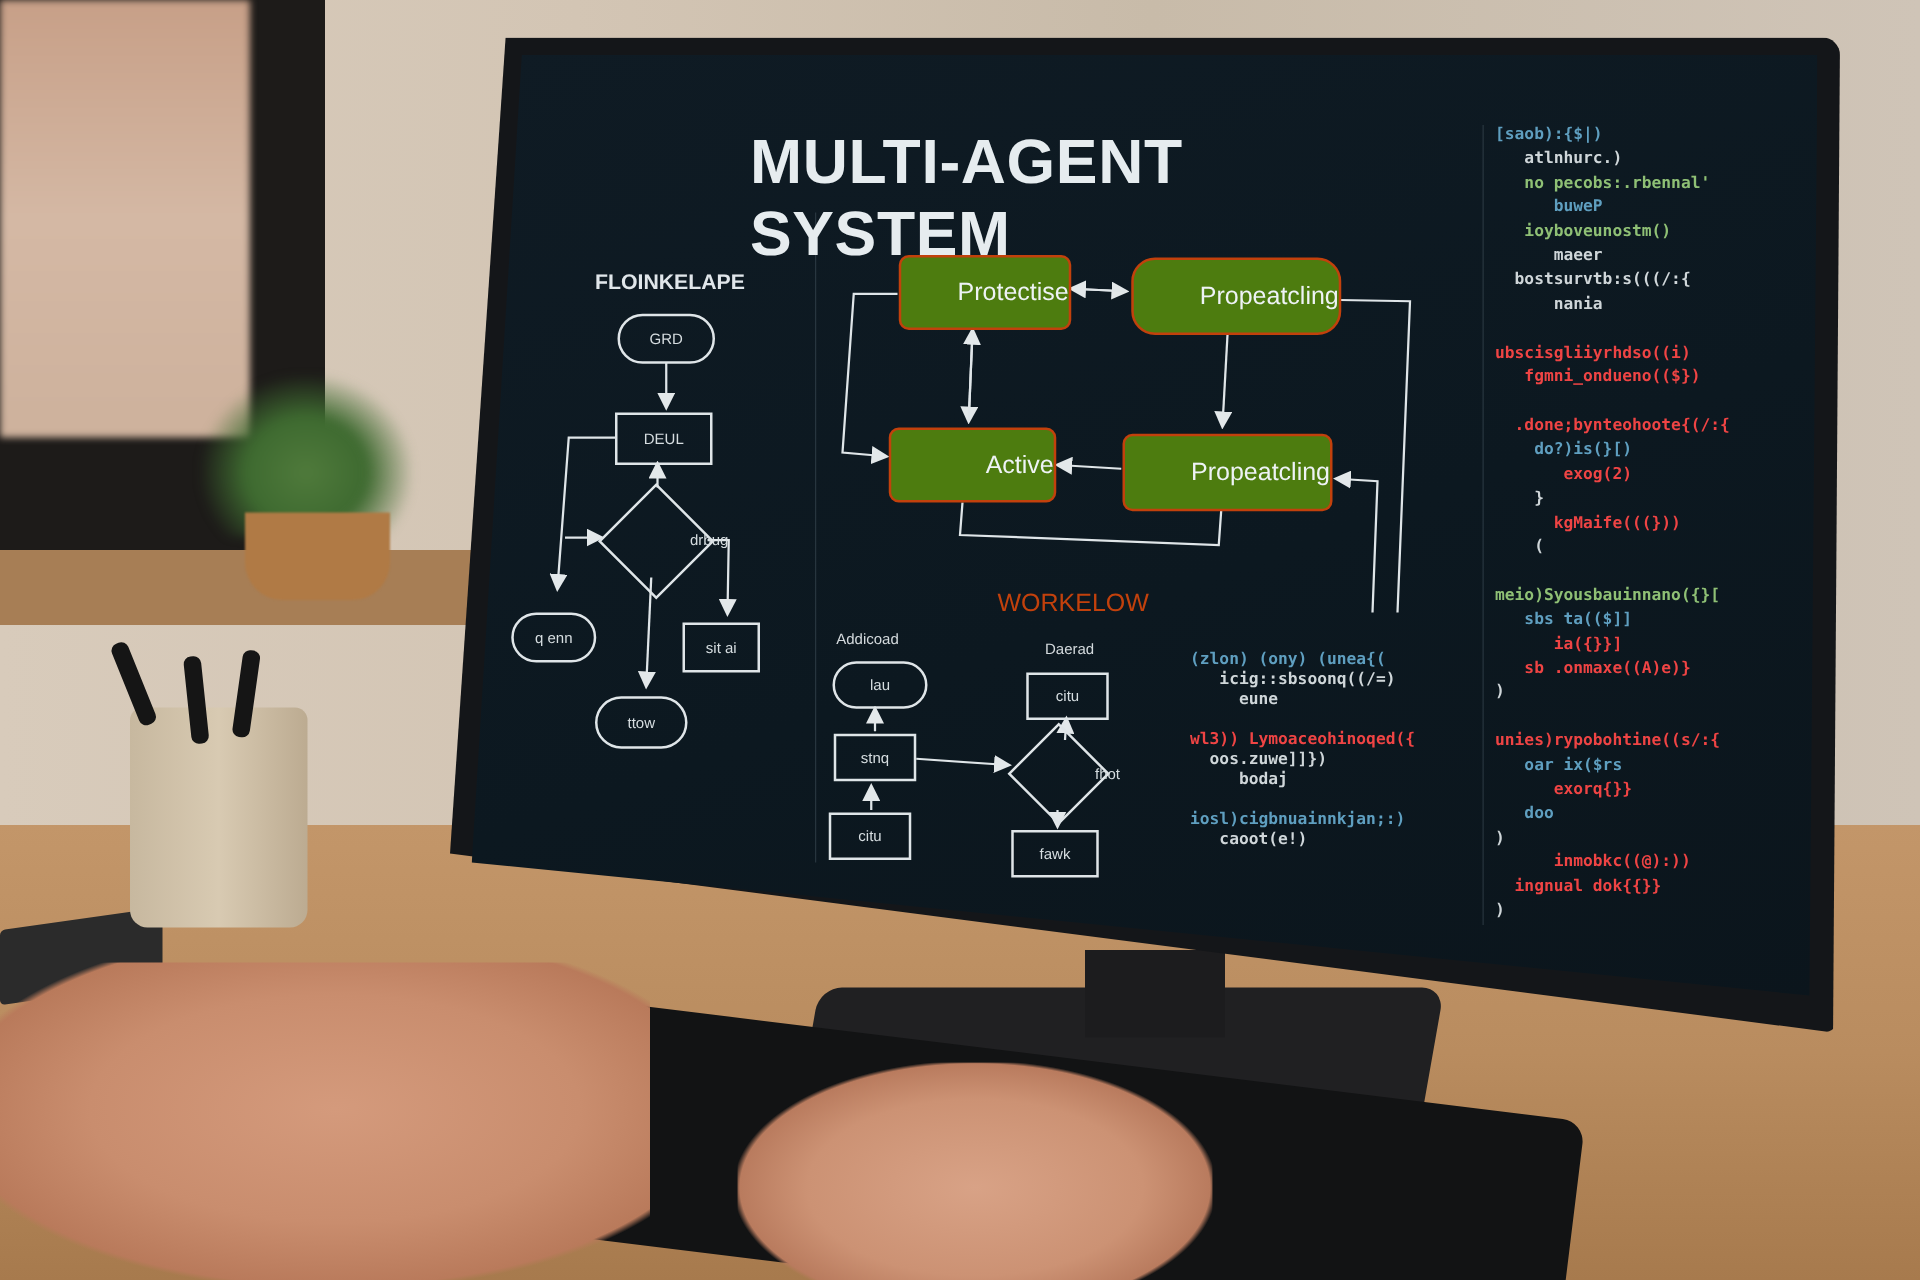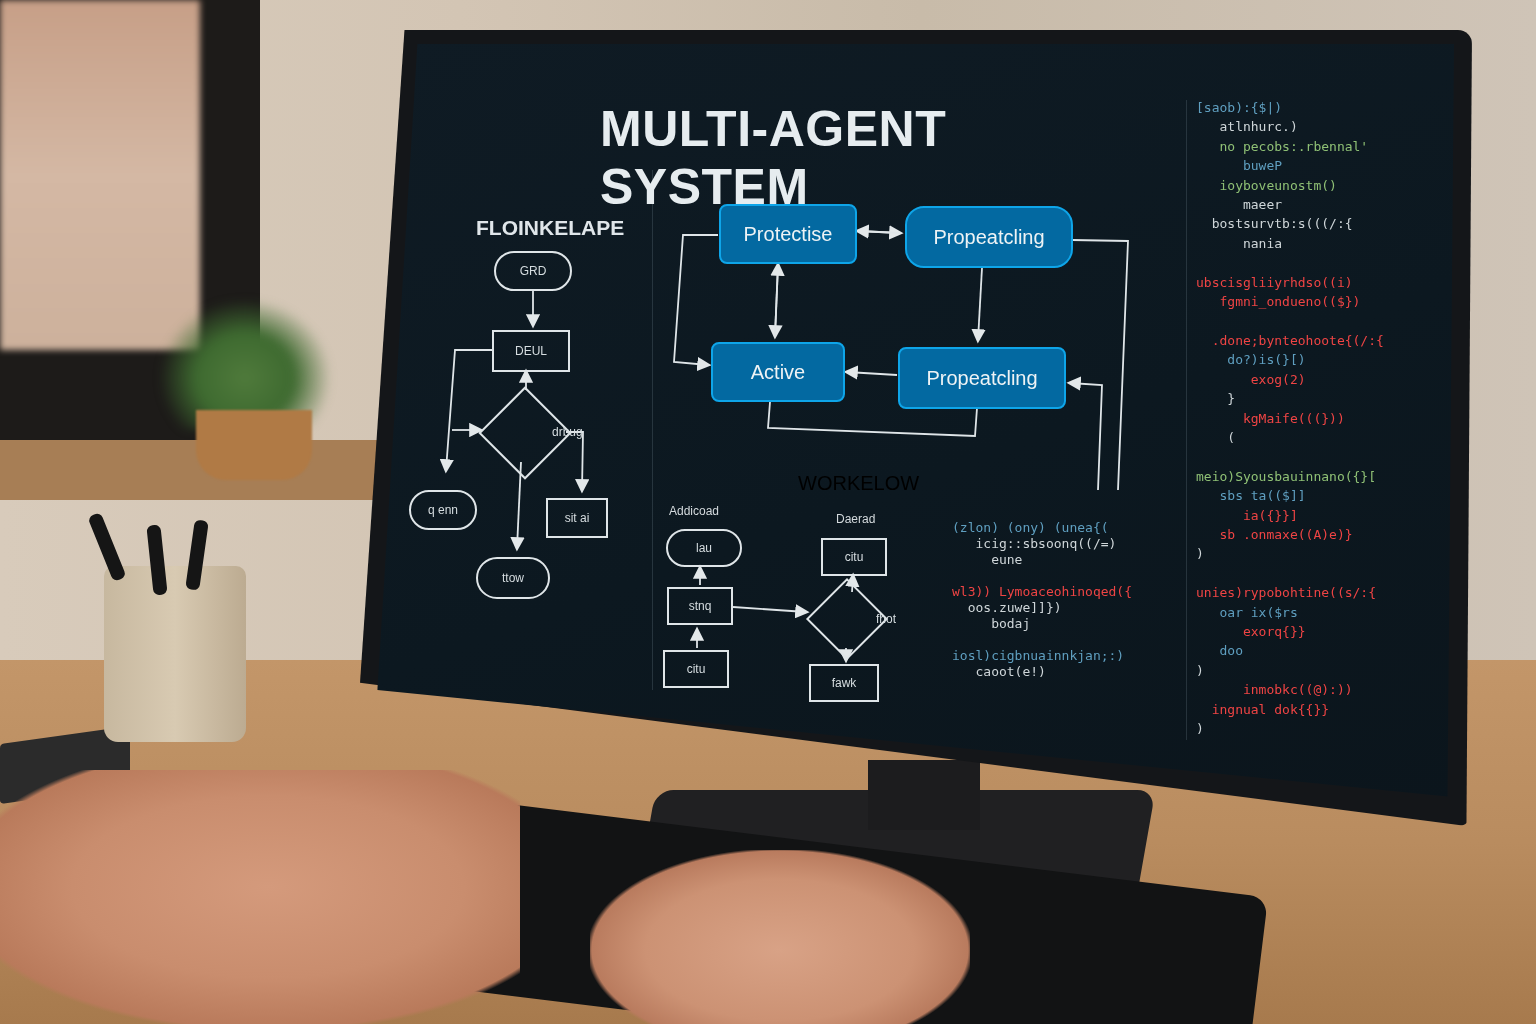--- a/index.html
+++ b/index.html
@@ -35,33 +35,33 @@
     border-radius:18px;transform:skewX(-10deg);}
   .keyboard{position:absolute;left:330px;top:840px;width:930px;height:190px;background:#121314;
     border-radius:18px;transform:rotate(7deg);}
   .hand-left{position:absolute;left:-40px;top:770px;width:560px;height:260px;
     background:radial-gradient(ellipse at 55% 45%,#d49a7c 0%,#c98d6e 45%,#b97a5b 70%,rgba(185,122,91,0) 72%);}
   .hand-right{position:absolute;left:590px;top:850px;width:380px;height:200px;
     background:radial-gradient(ellipse at 50% 50%,#d8a286 0%,#cc9274 50%,#b97b5e 70%,rgba(185,123,94,0) 72%);}
 
   .title{position:absolute;left:600px;top:100px;width:560px;font-size:50px;font-weight:bold;
     color:#e6ecef;letter-spacing:0.5px;}
-  .flow-title{position:absolute;left:476px;top:216px;font-size:21px;color:#e0e6ea;font-weight:bold;}
-  .wf-title{position:absolute;left:798px;top:472px;font-size:20px;color:#000000;}
+  .flow-title{position:absolute;left:476px;top:216px;font-size:17px;color:#e0e6ea;font-weight:bold;}
+  .wf-title{position:absolute;left:798px;top:472px;font-size:20px;color:#c2410c;}
   .small-label{position:absolute;font-size:12px;color:#d4dadd;}
   .node{position:absolute;border:2px solid #dfe5e8;color:#d6dde0;font-size:12px;
     display:flex;align-items:center;justify-content:center;}
   .pill{border-radius:24px;}
   .diamond{position:absolute;width:62px;height:62px;border:2px solid #dfe5e8;transform:rotate(45deg);}
   .diamond-text{position:absolute;font-size:12px;color:#d6dde0;margin-left:44px;}
-  .agent{position:absolute;background:#0369a1;border:2px solid #0ea5e9;border-radius:8px;
-    color:#eef3f5;font-size:20px;display:flex;align-items:center;justify-content:center;}
+  .agent{position:absolute;background:#4d7c0f;border:2px solid #c2410c;border-radius:8px;
+    color:#eef3f5;font-size:20px;display:flex;align-items:center;justify-content:flex-end;}
   svg.lines{position:absolute;left:0;top:0;width:1536px;height:1024px;pointer-events:none;}
   .code{position:absolute;font-family:"DejaVu Sans Mono",monospace;font-size:13px;line-height:16px;
-    white-space:pre;}
+    white-space:pre;font-weight:bold;}
   .c-blue{color:#5f9fc0;} .c-yellow{color:#ef4444;} .c-green{color:#8fc075;} .c-white{color:#cfd6d9;}
   .divider{position:absolute;width:1px;background:rgba(120,140,150,0.25);}
 </style>
 </head>
 <body>
 
 <div class="wall"></div>
 <div class="window">
     <div class="window-pane"></div>
   </div>

